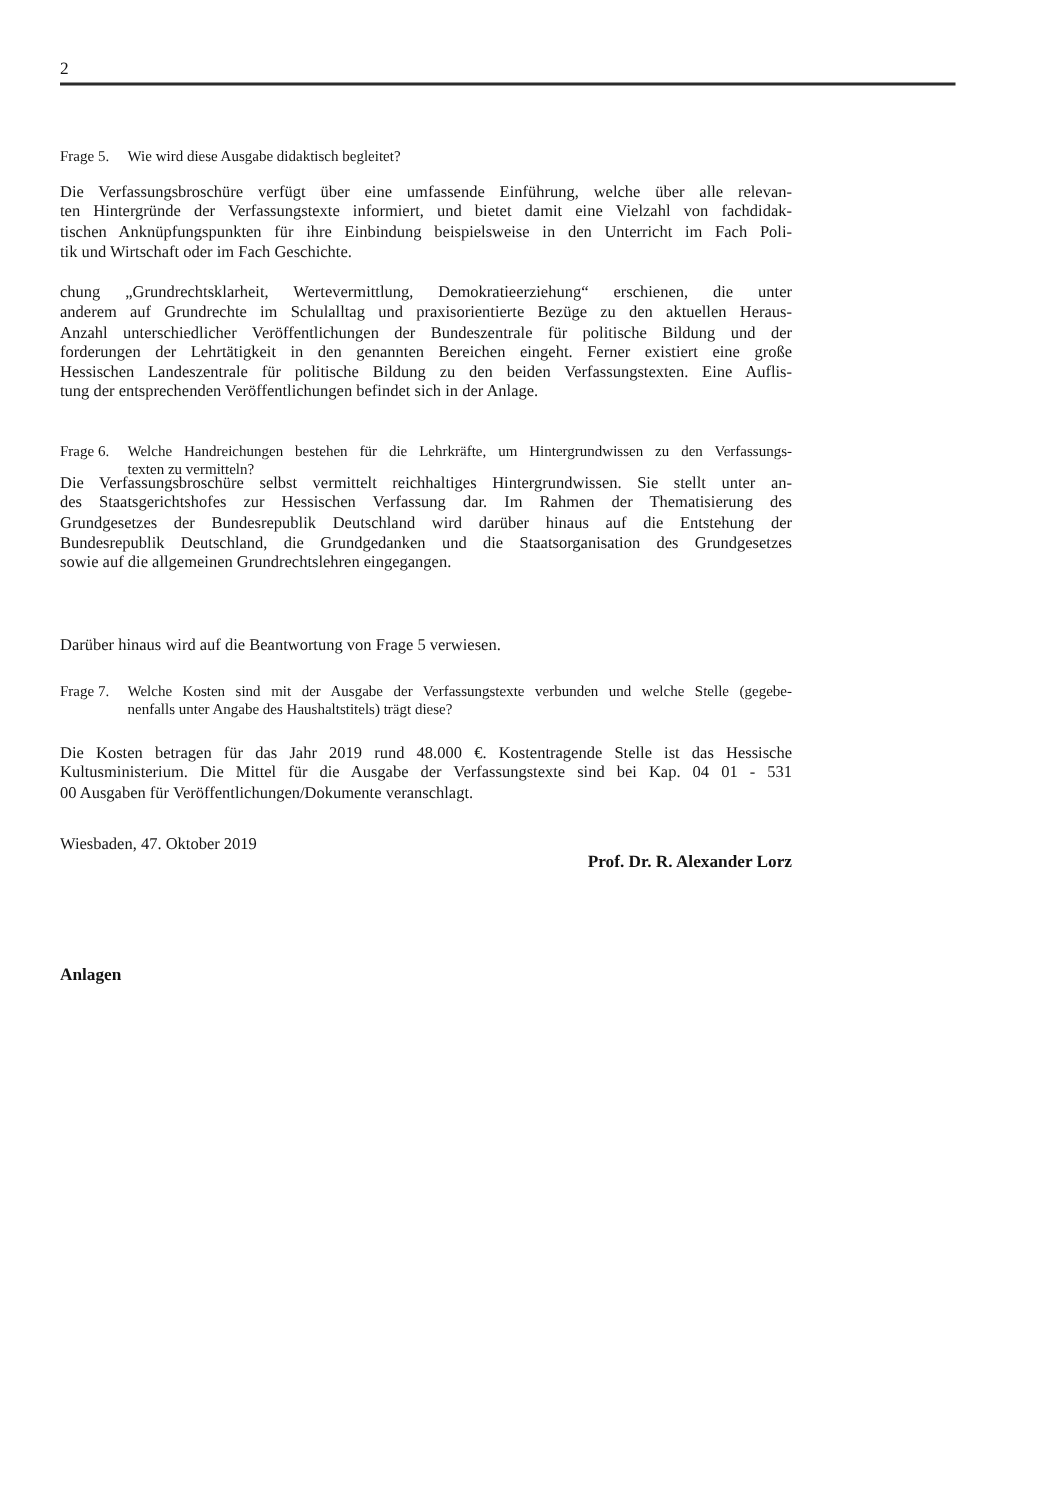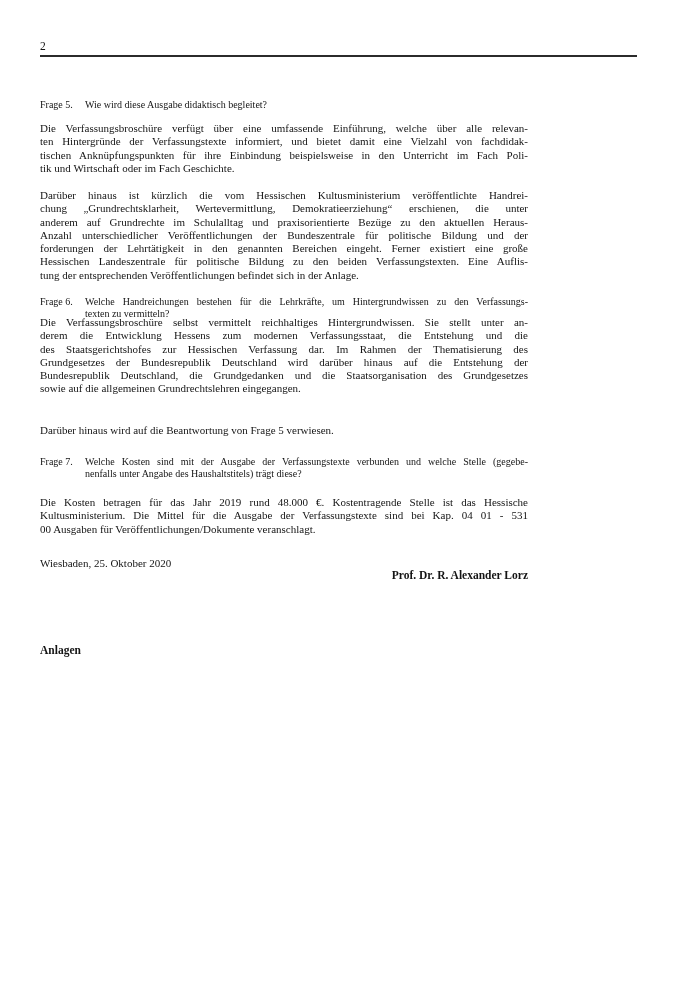--- a/index.html
+++ b/index.html
@@ -118,40 +118,38 @@
   </div>
 
   <div class="para" id="p1">
       <div class="line">Die Verfassungsbroschüre verfügt über eine umfassende Einführung, welche über alle relevan-</div>
       <div class="line">ten Hintergründe der Verfassungstexte informiert, und bietet damit eine Vielzahl von fachdidak-</div>
       <div class="line">tischen Anknüpfungspunkten für ihre Einbindung beispielsweise in den Unterricht im Fach Poli-</div>
       <div class="line">tik und Wirtschaft oder im Fach Geschichte.</div>
     </div>
 
   <div class="para" id="p2">
-      <div class="line">Darüber hinaus ist kürzlich die vom Hessischen Kultusministerium veröffentlichte Handrei-</div>
       <div class="line">chung „Grundrechtsklarheit, Wertevermittlung, Demokratieerziehung“ erschienen, die unter</div>
       <div class="line">anderem auf Grundrechte im Schulalltag und praxisorientierte Bezüge zu den aktuellen Heraus-</div>
       <div class="line">Anzahl unterschiedlicher Veröffentlichungen der Bundeszentrale für politische Bildung und der</div>
       <div class="line">forderungen der Lehrtätigkeit in den genannten Bereichen eingeht. Ferner existiert eine große</div>
       <div class="line">Hessischen Landeszentrale für politische Bildung zu den beiden Verfassungstexten. Eine Auflis-</div>
       <div class="line">tung der entsprechenden Veröffentlichungen befindet sich in der Anlage.</div>
     </div>
 
   <div class="question" id="q6">
     <span class="q-label">Frage 6.</span>
     <div class="q-text">
         <div class="line">Welche Handreichungen bestehen für die Lehrkräfte, um Hintergrundwissen zu den Verfassungs-</div>
         <div class="line">texten zu vermitteln?</div>
       </div>
   </div>
 
   <div class="para" id="p3">
       <div class="line">Die Verfassungsbroschüre selbst vermittelt reichhaltiges Hintergrundwissen. Sie stellt unter an-</div>
-      <div class="line">derem die Entwicklung Hessens zum modernen Verfassungsstaat, die Entstehung und die</div>
       <div class="line">des Staatsgerichtshofes zur Hessischen Verfassung dar. Im Rahmen der Thematisierung des</div>
       <div class="line">Grundgesetzes der Bundesrepublik Deutschland wird darüber hinaus auf die Entstehung der</div>
       <div class="line">Bundesrepublik Deutschland, die Grundgedanken und die Staatsorganisation des Grundgesetzes</div>
       <div class="line">sowie auf die allgemeinen Grundrechtslehren eingegangen.</div>
     </div>
 
   <div class="para" id="p4">
       <div class="line">Darüber hinaus wird auf die Beantwortung von Frage 5 verwiesen.</div>
     </div>
 
@@ -162,19 +160,19 @@
         <div class="line">nenfalls unter Angabe des Haushaltstitels) trägt diese?</div>
       </div>
   </div>
 
   <div class="para" id="p5">
       <div class="line">Die Kosten betragen für das Jahr 2019 rund 48.000 €. Kostentragende Stelle ist das Hessische</div>
       <div class="line">Kultusministerium. Die Mittel für die Ausgabe der Verfassungstexte sind bei Kap. 04 01 - 531</div>
       <div class="line">00 Ausgaben für Veröffentlichungen/Dokumente veranschlagt.</div>
     </div>
 
-  <div class="place-date">Wiesbaden, 25. Oktober 2020</div>
+  <div class="place-date">Wiesbaden, 47. Oktober 2019</div>
 
   <div class="signature">Prof. Dr. R. Alexander Lorz</div>
 
   <div class="attachments">Anlagen</div>
 
 </div>
 
 </body></html>

